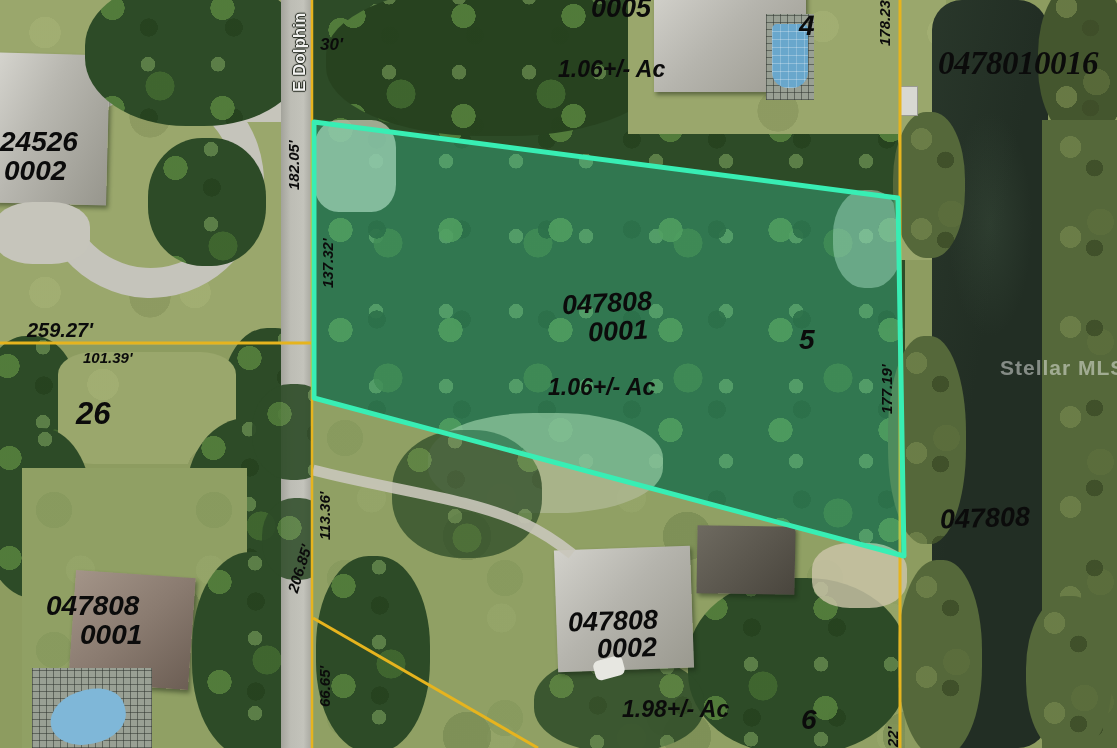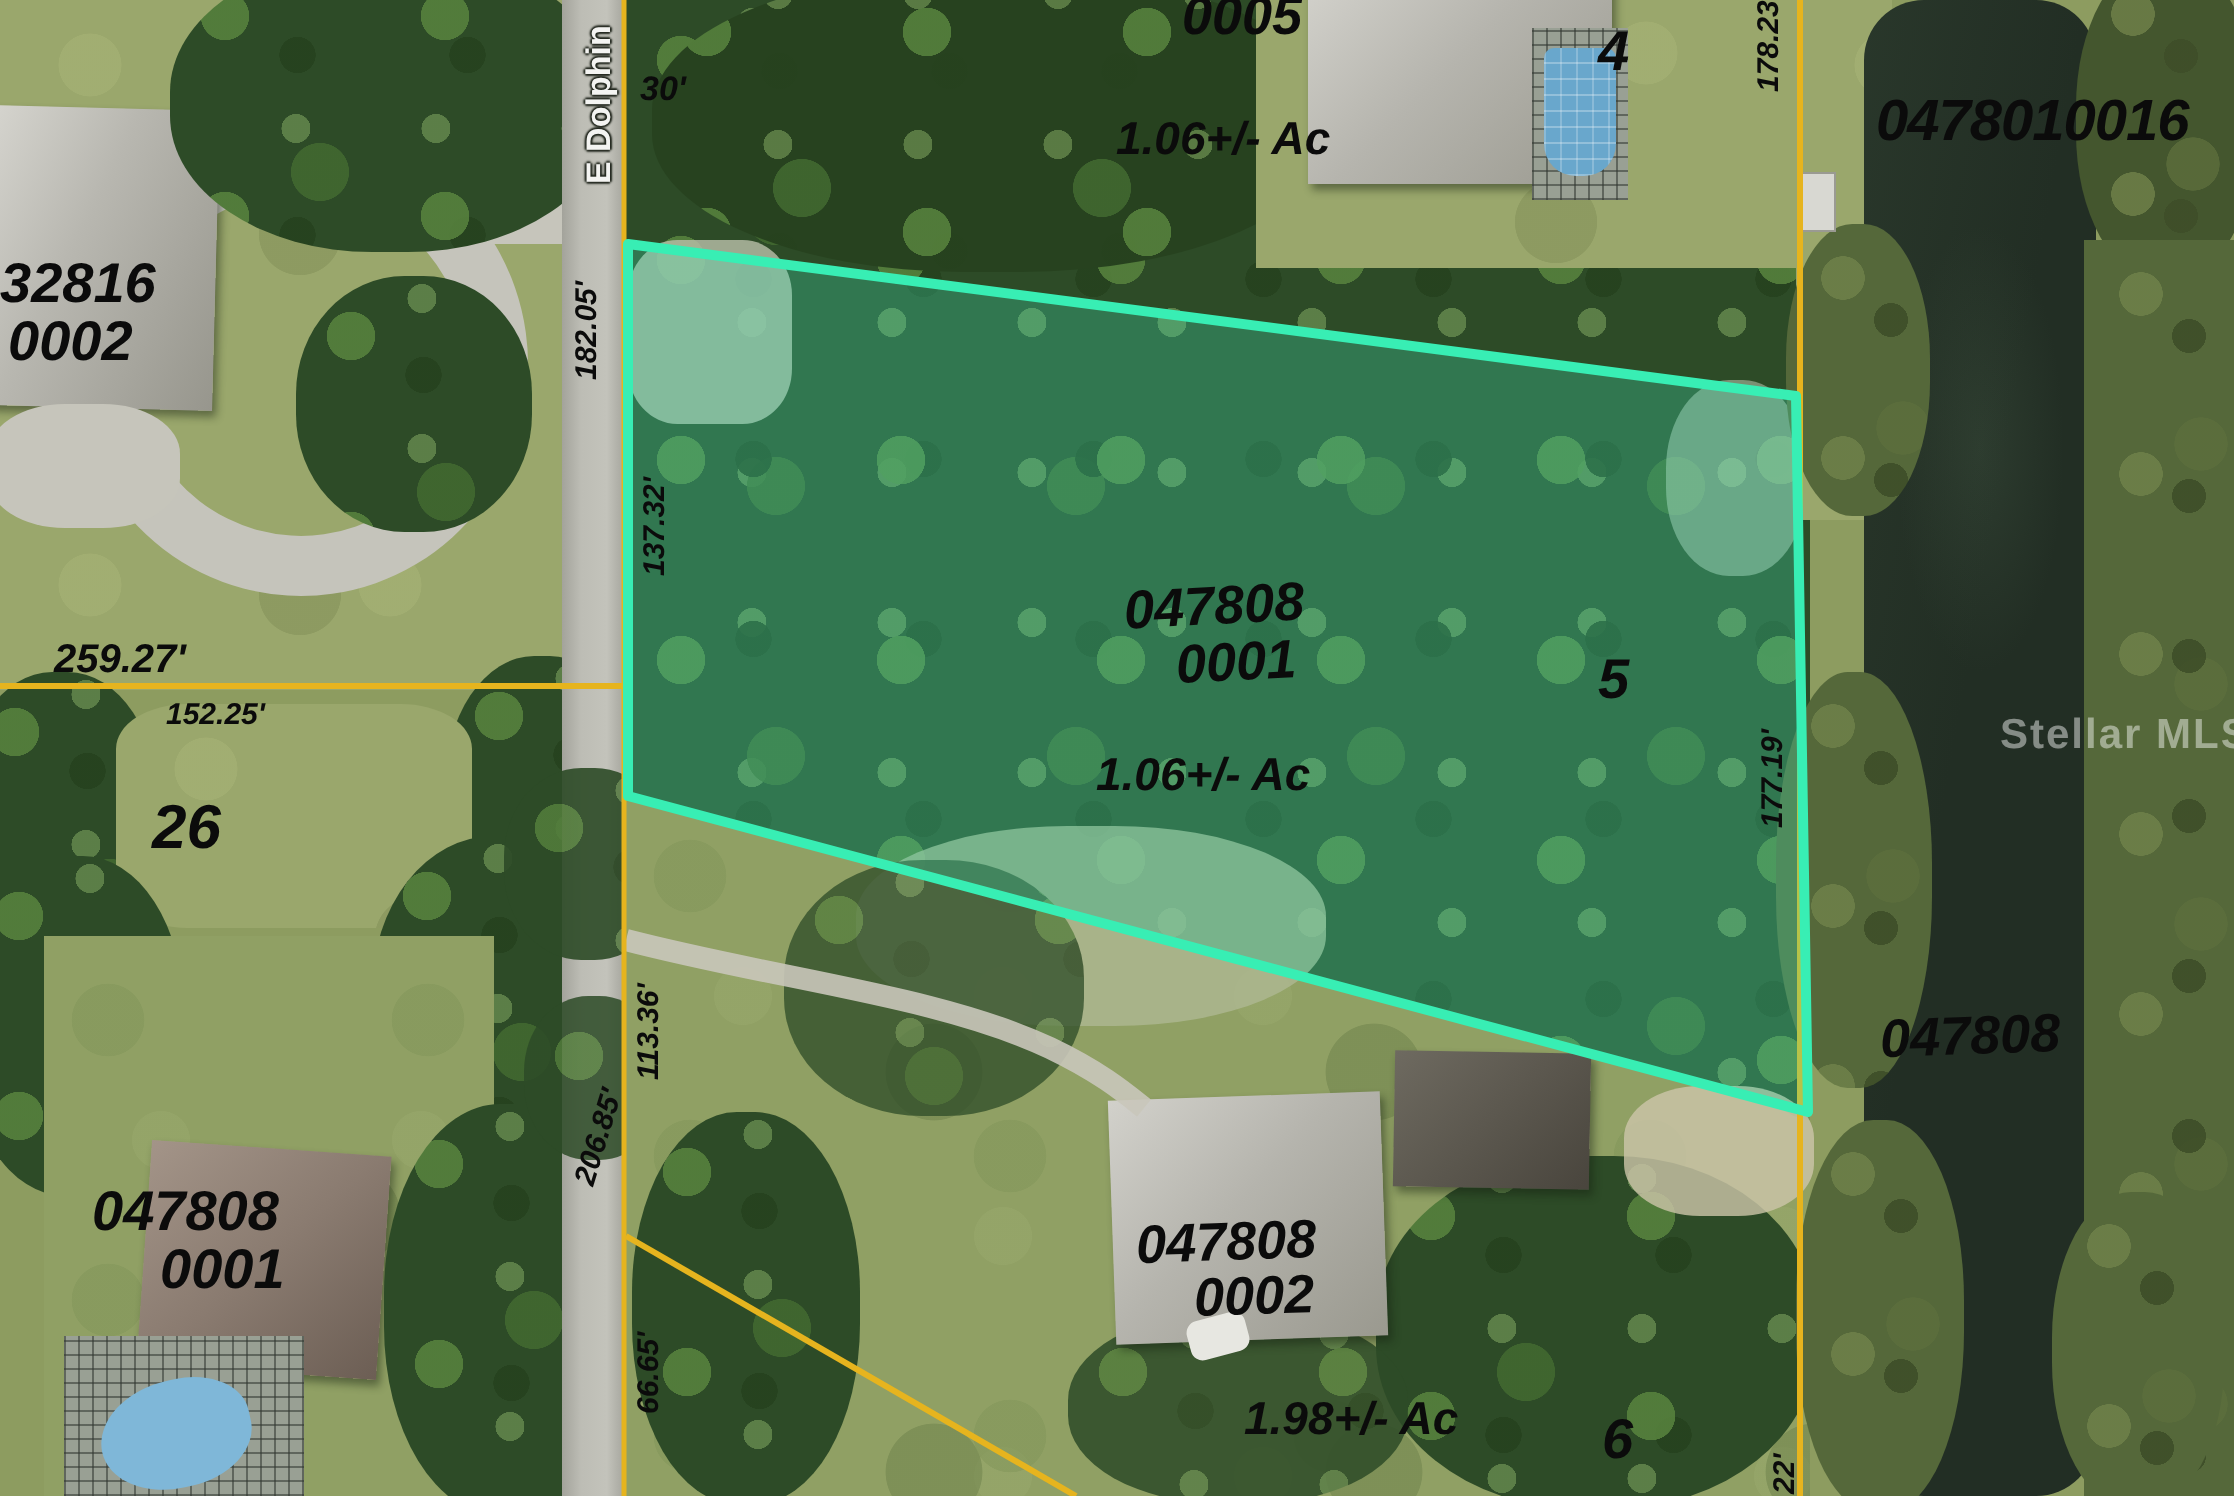--- a/index.html
+++ b/index.html
@@ -124,31 +124,31 @@
     <polygon points="314,122 898,198 904,556 314,398" fill="rgba(62,232,186,0.28)" stroke="#38eeb4" stroke-width="5" stroke-linejoin="round"></polygon>
   </svg>
 
   <div class="street" style="left:291px;top:92px;font-size:17px;transform-origin:0 0;transform:rotate(-90deg);">E Dolphin</div>
   <div class="lbl" style="left:320px;top:36px;font-size:17px;">30'</div>
 
   <div class="lbl" style="left:591px;top:-5px;font-size:27px;">0005</div>
   <div class="lbl" style="left:799px;top:12px;font-size:28px;">4</div>
   <div class="lbl" style="left:558px;top:58px;font-size:23px;">1.06+/- Ac</div>
 
-  <div class="lbl" style="left:938px;top:47px;font-size:29px;letter-spacing:-0.5px;">0478010016</div>
+  <div class="lbl" style="left:938px;top:47px;font-size:33px;letter-spacing:-0.5px;font-family:Liberation Serif, serif;">0478010016</div>
   <div class="lbl vlab" style="left:877px;top:46px;font-size:15px;">178.23'</div>
 
-  <div class="lbl" style="left:0;top:128px;font-size:28px;">32816</div>
+  <div class="lbl" style="left:0;top:128px;font-size:28px;">24526</div>
   <div class="lbl" style="left:4px;top:157px;font-size:28px;">0002</div>
 
   <div class="lbl vlab" style="left:286px;top:190px;font-size:15px;">182.05'</div>
   <div class="lbl vlab" style="left:320px;top:288px;font-size:15px;">137.32'</div>
 
   <div class="lbl" style="left:27px;top:320px;font-size:20px;">259.27'</div>
-  <div class="lbl" style="left:83px;top:350px;font-size:15px;">152.25'</div>
+  <div class="lbl" style="left:83px;top:350px;font-size:15px;">101.39'</div>
   <div class="lbl" style="left:76px;top:398px;font-size:31px;">26</div>
 
   <div class="lbl" style="left:562px;top:290px;font-size:27px;transform:rotate(-3deg);">047808</div>
   <div class="lbl" style="left:588px;top:318px;font-size:27px;transform:rotate(-3deg);">0001</div>
   <div class="lbl" style="left:548px;top:376px;font-size:23px;">1.06+/- Ac</div>
   <div class="lbl" style="left:799px;top:326px;font-size:28px;">5</div>
   <div class="lbl vlab" style="left:879px;top:414px;font-size:15px;">177.19'</div>
 
   <div class="lbl vlab" style="left:317px;top:540px;font-size:15px;">113.36'</div>
   <div class="lbl" style="left:285px;top:590px;font-size:15px;transform-origin:0 0;transform:rotate(-73deg);">206.85'</div>

